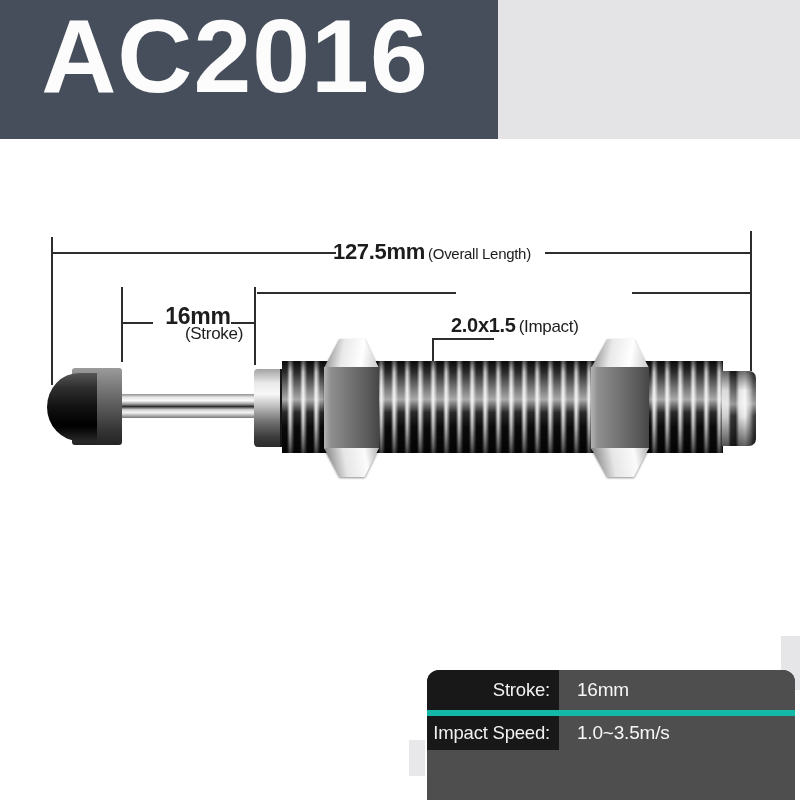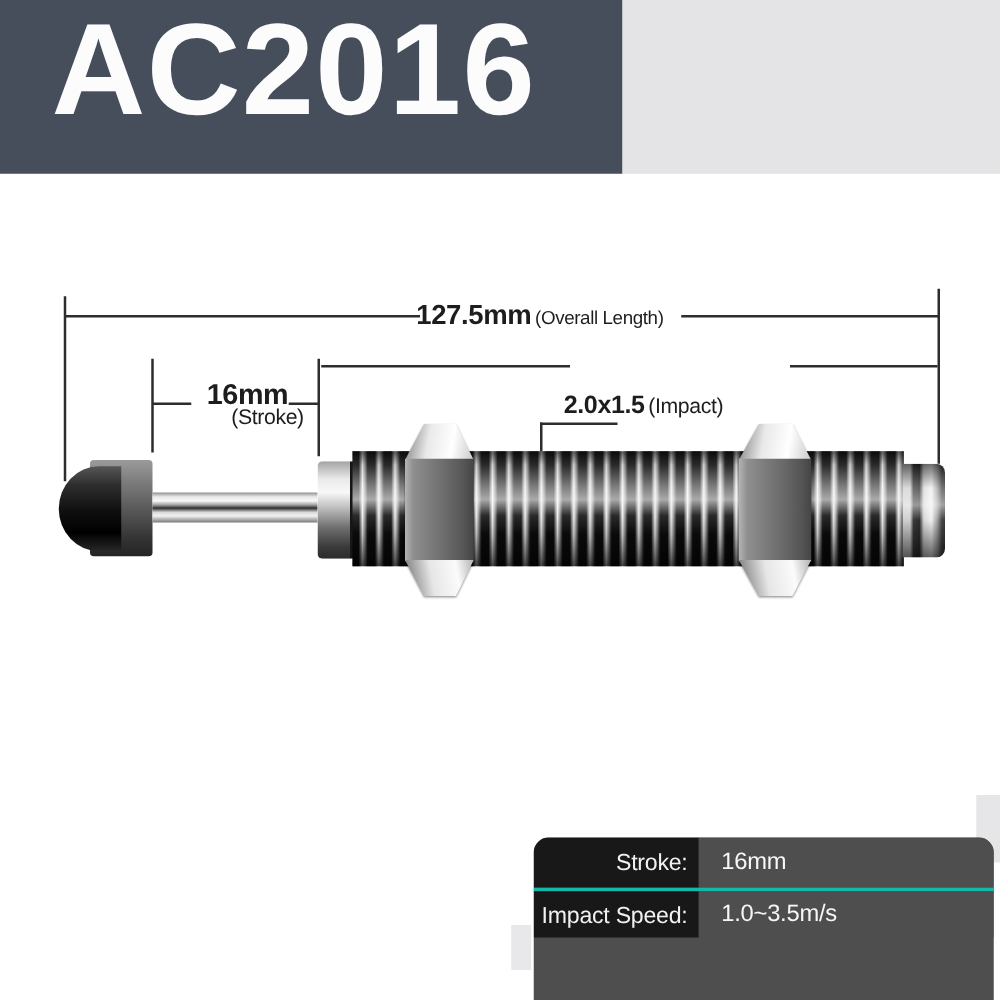--- a/index.html
+++ b/index.html
@@ -51,21 +51,21 @@
         background:linear-gradient(80deg,#6d6d6d 0%,#e6e6e6 40%,#fbfbfb 75%,#b1b1b1 100%);}
   .endcap{left:722px;top:371px;width:34px;height:75px;border-radius:0 7px 7px 0;
           background:
             linear-gradient(180deg,rgba(0,0,0,.55) 0%,rgba(255,255,255,.25) 26%,rgba(255,255,255,.5) 44%,rgba(0,0,0,0) 60%,rgba(0,0,0,.6) 100%),
             linear-gradient(90deg,#cfcfcf 0%,#cfcfcf 18%,#383838 26%,#2e2e2e 40%,#d6d6d6 50%,#f0f0f0 68%,#a0a0a0 82%,#4a4a4a 92%,#3a3a3a 100%);}
 
   
   .spec-table{left:427px;top:622px;width:368px;height:160px;border-radius:12px;overflow:hidden;
               background:#4e4e4e;margin-top:48px;}
   .spec-row{display:grid;grid-template-columns:132px 1fr;height:40px;box-sizing:border-box;}
-  .spec-row + .spec-row{border-top:3px solid #14b8a6;}
+  .spec-row + .spec-row{border-top:6px solid #14b8a6;}
   .spec-label{background:#181818;color:#f1f1f1;font-size:18.5px;display:flex;align-items:center;
               justify-content:flex-end;padding-right:9px;letter-spacing:-0.2px;}
   .spec-value{background:#4e4e4e;color:#f7f7f7;font-size:19px;display:flex;align-items:center;
               justify-content:flex-start;padding-left:18px;letter-spacing:-0.2px;}
 
   
   .artifact{background:#e6e6e9;}
 </style>
 </head>
 <body>

